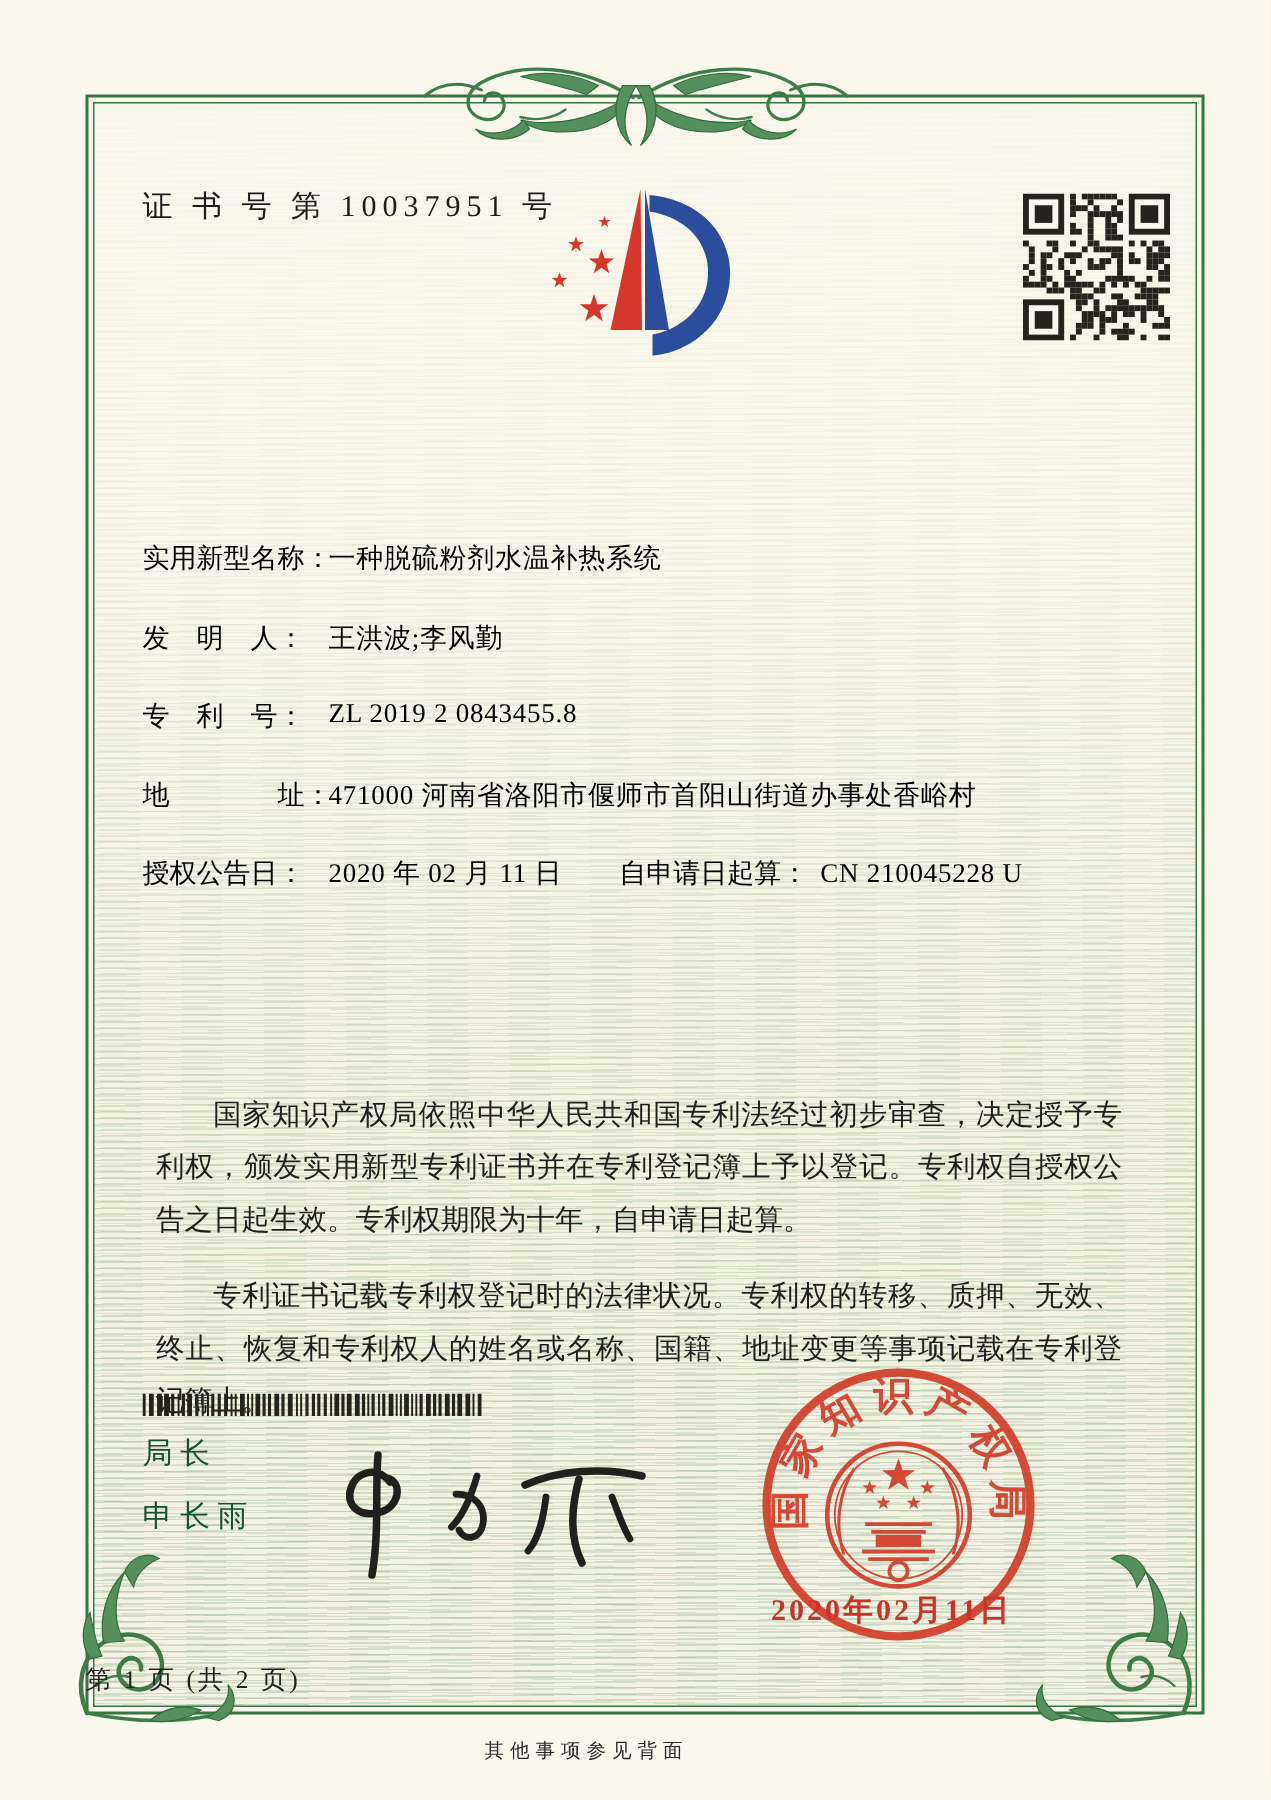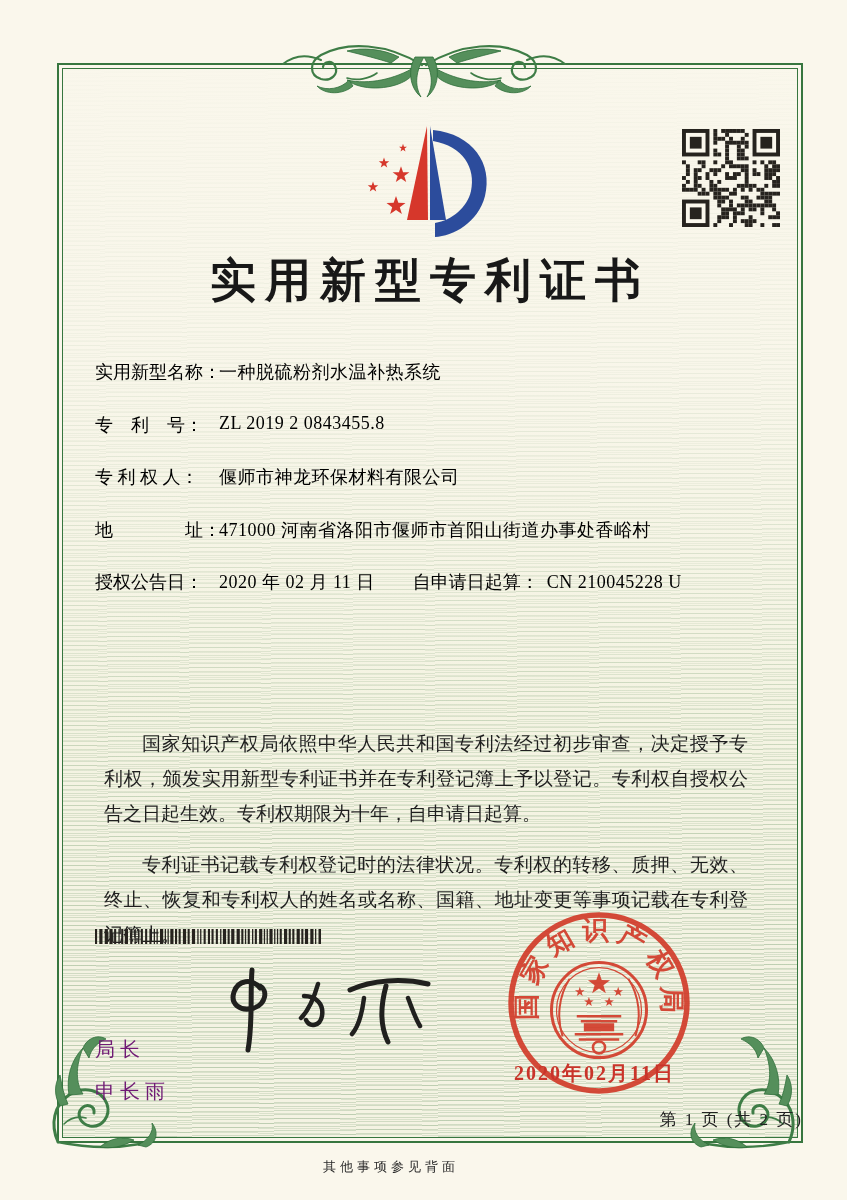--- a/index.html
+++ b/index.html
@@ -28,27 +28,27 @@
   .flabel{display:inline-block;width:124px;white-space:pre;vertical-align:top;}
   .fvalue{letter-spacing:.5px;}
   .grant-no{margin-left:38px;}
   .grant-no .flabel{width:auto;margin-right:8px;}
 
   .paras{position:absolute;left:88px;top:710px;width:676px;font-size:19px;line-height:35px;color:#1f1f1f;}
   .paras p{margin:16px;text-indent:2em;text-align:justify;}
 
   .barcode{position:absolute;left:95px;top:929px;width:226px;height:15px;}
 
-  .director{position:absolute;left:95px;top:1028px;font-size:20px;color:#701a75;letter-spacing:5px;line-height:42px;}
+  .director{position:absolute;left:95px;top:948px;font-size:20px;color:#14532d;letter-spacing:5px;line-height:42px;}
   .signature{position:absolute;left:222px;top:962px;width:220px;height:96px;}
 
   .seal{position:absolute;left:506px;top:910px;width:186px;height:186px;opacity:.92;}
   .seal-date{position:absolute;left:514px;top:1060px;font-size:20px;letter-spacing:2px;color:#c9342a;font-weight:600;}
 
-  .page-footer{position:absolute;left:57px;top:1108px;width:746px;text-align:right;font-size:17px;color:#222;letter-spacing:2px;}
+  .page-footer{position:absolute;left:57px;top:1108px;width:746px;text-align:left;font-size:17px;color:#222;letter-spacing:2px;}
   .back-note{position:absolute;left:0;top:1158px;width:782px;text-align:center;font-size:13px;color:#2a2a2a;letter-spacing:4px;font-family:Liberation Serif, serif;}
 
   .flourish-top{position:absolute;left:281px;top:27px;width:286px;height:74px;}
   .flourish-bl{position:absolute;left:30px;top:1028px;width:132px;height:132px;}
   .flourish-br{position:absolute;left:685px;top:1028px;width:132px;height:132px;}
 
   .qf{fill:#26231e;}
   .bar{fill:#26231e;}
   .grn{stroke:#3e7d46;fill:none;stroke-linecap:round;}
   .grnf{fill:#558f5b;stroke:#2f6e3a;stroke-width:.8;}
@@ -104,20 +104,21 @@
       <path class="grnf" d="M39,67 C36,50 41,32 53,20 C45,39 46,56 53,66 Z"></path>
       <path class="grnf" d="M53,20 C57,10 68,6 76,11 C67,15 61,21 59,30 Z"></path>
       <path class="grn" stroke-width="2.4" d="M28,114 C52,119 82,121 110,116"></path>
       <path class="grnf" d="M70,119 C80,110 93,108 104,112 C93,119 80,121 70,119 Z"></path>
       <path class="grnf" d="M108,117 C118,112 124,104 122,95 C129,104 127,115 116,119 Z"></path>
       <path class="grn" stroke-width="1.6" d="M34,96 C40,90 48,88 56,90"></path>
       <path class="grnf" d="M30,78 C24,68 24,56 30,47 C32,58 34,68 38,76 Z"></path>
     </g>
   </svg>
 
+  <div class="cert-no">证 书 号 第 10037951 号</div>
 
   <svg class="logo" viewBox="0 0 190 128">
     <defs>
       <path id="st" d="M0,-10 L2.35,-3.24 L9.51,-3.09 L3.8,1.24 L5.88,8.09 L0,4 L-5.88,8.09 L-3.8,1.24 L-9.51,-3.09 L-2.35,-3.24 Z"></path>
     </defs>
     <polygon points="78,16 58,110 79,110" fill="#d6372b"></polygon>
     <polygon points="81,16 81,110 97,110" fill="#2c4c9c"></polygon>
     <path d="M84,20 C124,24 144,54 136,86 C129,113 104,126 86,127 L86,113 C103,110 118,98 122,81 C127,58 114,36 84,31 Z" fill="#2c4c9c"></path>
     <use href="#st" transform="translate(54,38) scale(0.42)" fill="#d6372b"></use>
     <use href="#st" transform="translate(35,53) scale(0.55)" fill="#d6372b"></use>
@@ -340,31 +341,30 @@
       <rect x="3.84" y="3.84" width="19.2" height="19.2" fill="#faf7ec"></rect>
       <rect x="7.68" y="7.68" width="11.52" height="11.52" class="qf"></rect>
       <rect x="69.12" y="0" width="26.88" height="26.88" class="qf"></rect>
       <rect x="72.96" y="3.84" width="19.2" height="19.2" fill="#faf7ec"></rect>
       <rect x="76.8" y="7.68" width="11.52" height="11.52" class="qf"></rect>
       <rect x="0" y="69.12" width="26.88" height="26.88" class="qf"></rect>
       <rect x="3.84" y="72.96" width="19.2" height="19.2" fill="#faf7ec"></rect>
       <rect x="7.68" y="76.8" width="11.52" height="11.52" class="qf"></rect>
     </svg>
 
-  <div class="title">实用新型专利证书</div>
 
   <div class="fields">
     <div class="frow">
       <span class="flabel">实用新型名称：</span><span class="fvalue">一种脱硫粉剂水温补热系统</span>
     </div>
     <div class="frow">
-      <span class="flabel">专　利　号：</span><span class="fvalue">ZL 2019 2 0843455.8</span>
+      <span class="flabel">发　明　人：</span><span class="fvalue">王洪波;李风勤</span>
     </div>
     <div class="frow">
-      <span class="flabel">专 利 权 人：</span><span class="fvalue">偃师市神龙环保材料有限公司</span>
+      <span class="flabel">专　利　号：</span><span class="fvalue">ZL 2019 2 0843455.8</span>
     </div>
     <div class="frow">
       <span class="flabel">地　　　　址：</span><span class="fvalue">471000 河南省洛阳市偃师市首阳山街道办事处香峪村</span>
     </div>
     <div class="frow">
       <span><span class="flabel">授权公告日：</span><span class="fvalue">2020 年 02 月 11 日</span></span><span class="grant-no"><span class="flabel">自申请日起算：</span><span class="fvalue">CN 210045228 U</span></span>
     </div>
   </div>
 
   <div class="paras">

